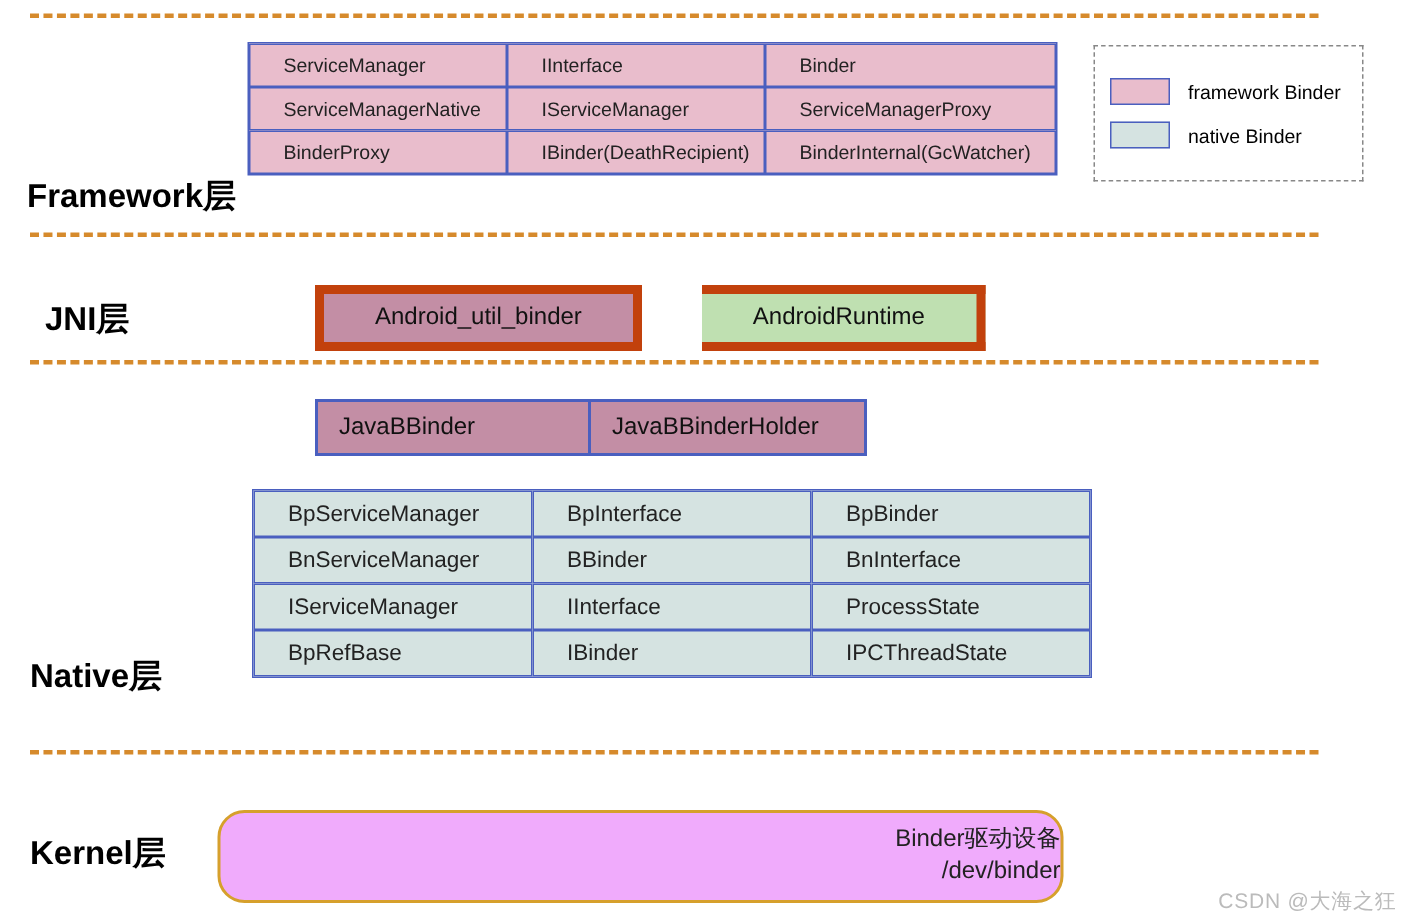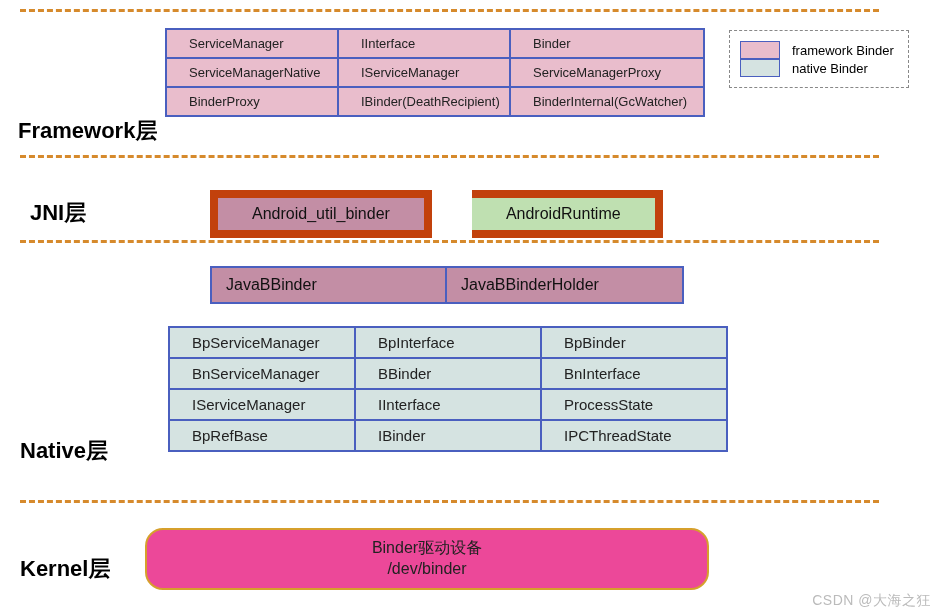--- a/index.html
+++ b/index.html
@@ -36,59 +36,60 @@
     padding: 6px 22px;
     font-size: 13px;
     background: #e9bdcc;
     color: #222;
     display: flex;
     align-items: center;
   }
   .cell.native { background: #d5e3e1; font-size: 15px; }
   .jni-row { position: absolute; display: flex; }
   .jni-cell {
-    border: 8px solid #c2410c;
+    border: 6px solid #c2410c;
     padding: 7px 34px;
     font-size: 16px;
     text-align: center;
   }
   .jni-pink { background: #c38ea5; color: #111; }
   .jni-green { background: #bfe0b1; color: #111; border-left: none; margin-left: 40px; }
   .javab-row { position: absolute; display: flex; }
   .javab-cell {
     border: 2px solid #4a5fbf;
     background: #c38ea5;
     font-size: 16px;
     color: #111;
-    width: 237px;
+    width: 184px;
     padding: 8px 14px;
   }
   .javab-cell + .javab-cell { border-left: none; }
   .kernel-box {
     position: absolute;
     border: 2px solid #d6a02c;
-    background: #ec4899;
+    background: #f0abfc;
     border-radius: 18px;
-    text-align: center;
+    text-align: right;
     font-size: 16px;
     color: #222;
     padding: 8px 0;
     line-height: 1.3;
+    margin-top: 12px;
   }
   .legend {
     position: absolute;
     border: 1px dashed #888;
     padding: 10px 14px 10px 10px;
     background: #fff;
     font-size: 13px;
     top: 30px;
     right: 30px;
     width: 180px;
   }
-  .legend-row { display:flex; align-items:center; margin: 0 0; }
+  .legend-row { display:flex; align-items:center; margin: 11px 0; }
   .legend-swatch { width:40px; height:18px; border:1px solid #4a5fbf; margin-right:12px; }
   .sw-pink { background:#e9bdcc; }
   .sw-blue { background:#d5e3e1; }
   .watermark {
     position:absolute; right:8px; bottom:6px;
     font-size:14px; color:#bbb; letter-spacing:0.5px;
   }
 </style>
 </head>
 <body>

